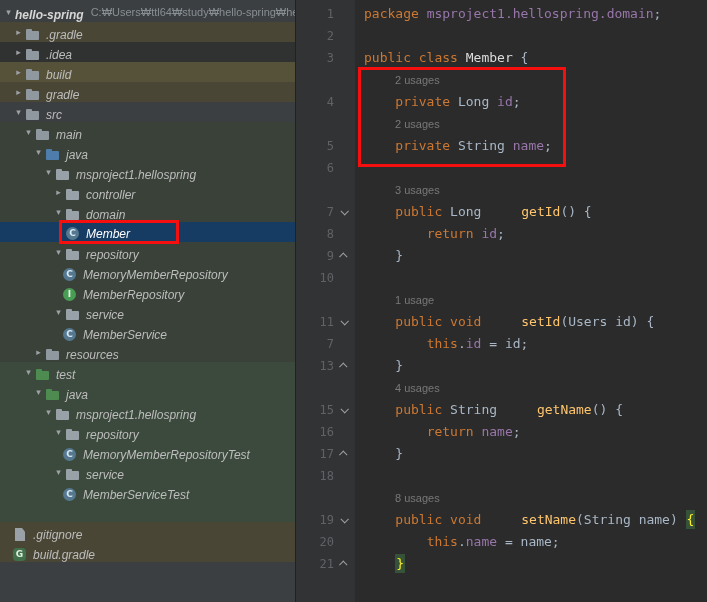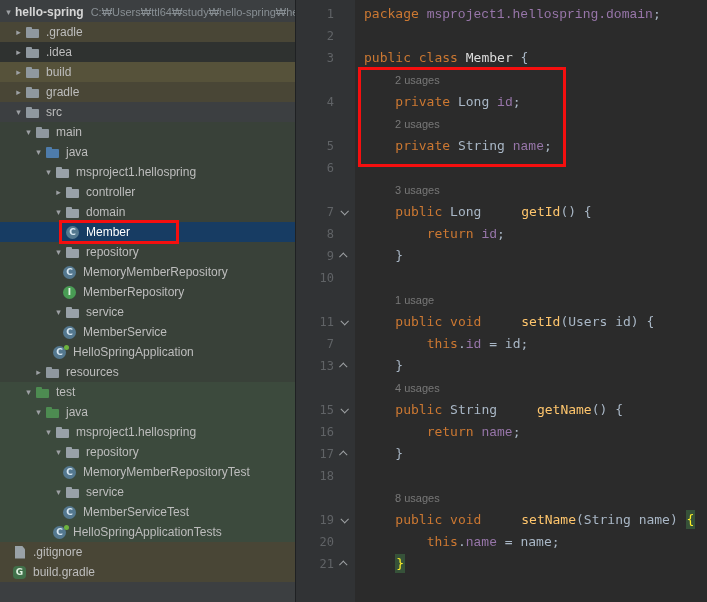--- a/index.html
+++ b/index.html
@@ -19,21 +19,21 @@
   .tree-row { height:20px; display:flex; align-items:center; white-space:nowrap; font-size:12px; color:var(--tree-fg); position:relative; }
   .tree-row.tint-olive { background:var(--olive); }
   .tree-row.tint-olive-bright { background:var(--olive-bright); }
   .tree-row.tint-dark { background:var(--dark-row); }
   .tree-row.tint-green { background:var(--green); }
   .tree-row.tint-green-dim { background:var(--green-dim); }
   .tree-row.selected { background:var(--selection); }
   .tree-row.selected .tlabel { color:#ffffff; }
   .indent { flex:none; height:100%; }
   .chev { width:13px; flex:none; font-size:9px; color:#9da0a4; text-align:center; }
-  .grp { display:inline-flex; align-items:center; height:20px; }
+  .grp { display:inline-flex; align-items:flex-end; height:20px;font-style:italic; }
   .redboxed .grp { border:3px solid var(--red); height:24px; margin:-2px 0 -2px -3px; padding:0 46px 0 3px; z-index:3; }
   .tlabel { color:inherit; }
   .bold { font-weight:bold; color:#d6d6d6; }
   .tpath { color:var(--path-fg); font-size:11px; margin-left:7px; overflow:hidden; }
 
   
   .ticon { width:17px; height:15px; position:relative; flex:none; margin-right:4px; display:inline-block; }
   .i-folder::before,.i-folder-src::before,.i-folder-test::before,.i-package::before{
     content:""; position:absolute; left:1px; top:2px; width:6px; height:3px; border-radius:1px 1px 0 0; background:#8f989f; }
   .i-folder::after,.i-folder-src::after,.i-folder-test::after,.i-package::after{
@@ -59,21 +59,21 @@
   .egut { width:60px; flex:none; display:flex; align-items:center; height:100%; }
   .lnum { width:38px; text-align:right; color:var(--line-number); font:12px "DejaVu Sans Mono",monospace; flex:none; }
   .fold { width:20px; flex:none; display:inline-flex; justify-content:center; align-items:center; }
   .fold-down::before,.fold-up::before{ content:""; width:5px; height:5px; border-right:1.6px solid #9da0a3; border-bottom:1.6px solid #9da0a3; display:block; }
   .fold-down::before{ transform:rotate(45deg) translateY(-1px); }
   .fold-up::before{ transform:rotate(-135deg) translateY(-1px); }
   .ecode { white-space:pre; font:13px/22px "DejaVu Sans Mono",monospace; padding-left:8px; color:var(--plain); }
   .ehint { font:11px "Liberation Sans",sans-serif; color:var(--hint); padding-left:39px; }
   .seg-k{ color:var(--keyword);margin-top:20px; }
   .seg-p{ color:var(--plain); }
-  .seg-f{ color:var(--field);font-family:Liberation Mono, monospace; }
+  .seg-f{ color:var(--field); }
   .seg-m{ color:var(--method);margin-left:32px; }
   .seg-c{ color:var(--classname); }
   .seg-b{ color:var(--brace-fg); background:var(--brace-bg); padding:2px 1px; }
   .editor-redbox { position:absolute; left:62px; top:67px; width:208px; height:100px; border:3px solid var(--red); z-index:5; pointer-events:none; }
 </style>
 </head>
 <body>
 
 <div class="app">
 
@@ -205,27 +205,20 @@
           </span>
         </div>
         <div class="tree-row tint-green-dim">
           <span class="indent" style="width: 62px;"></span>
           <span class="grp">
             <span class="ticon i-class"></span>
             <span class="tlabel">MemberService</span>
           </span>
         </div>
         <div class="tree-row tint-green-dim">
-          <span class="indent" style="width: 52px;"></span>
-          <span class="grp">
-            <span class="ticon i-spring-class"></span>
-            <span class="tlabel">HelloSpringApplication</span>
-          </span>
-        </div>
-        <div class="tree-row tint-green-dim">
           <span class="indent" style="width: 32px;"></span>
           <span class="chev">▸</span>
           <span class="grp">
             <span class="ticon i-folder"></span>
             <span class="tlabel">resources</span>
           </span>
         </div>
         <div class="tree-row tint-green">
           <span class="indent" style="width: 22px;"></span>
           <span class="chev">▾</span>
@@ -275,24 +268,20 @@
         </div>
         <div class="tree-row tint-green">
           <span class="indent" style="width: 62px;"></span>
           <span class="grp">
             <span class="ticon i-class"></span>
             <span class="tlabel">MemberServiceTest</span>
           </span>
         </div>
         <div class="tree-row tint-green">
           <span class="indent" style="width: 52px;"></span>
-          <span class="grp">
-            <span class="ticon i-spring-class"></span>
-            <span class="tlabel">HelloSpringApplicationTests</span>
-          </span>
         </div>
         <div class="tree-row tint-olive">
           <span class="indent" style="width: 12px;"></span>
           <span class="grp">
             <span class="ticon i-file"></span>
             <span class="tlabel">.gitignore</span>
           </span>
         </div>
         <div class="tree-row tint-olive">
           <span class="indent" style="width: 12px;"></span>

